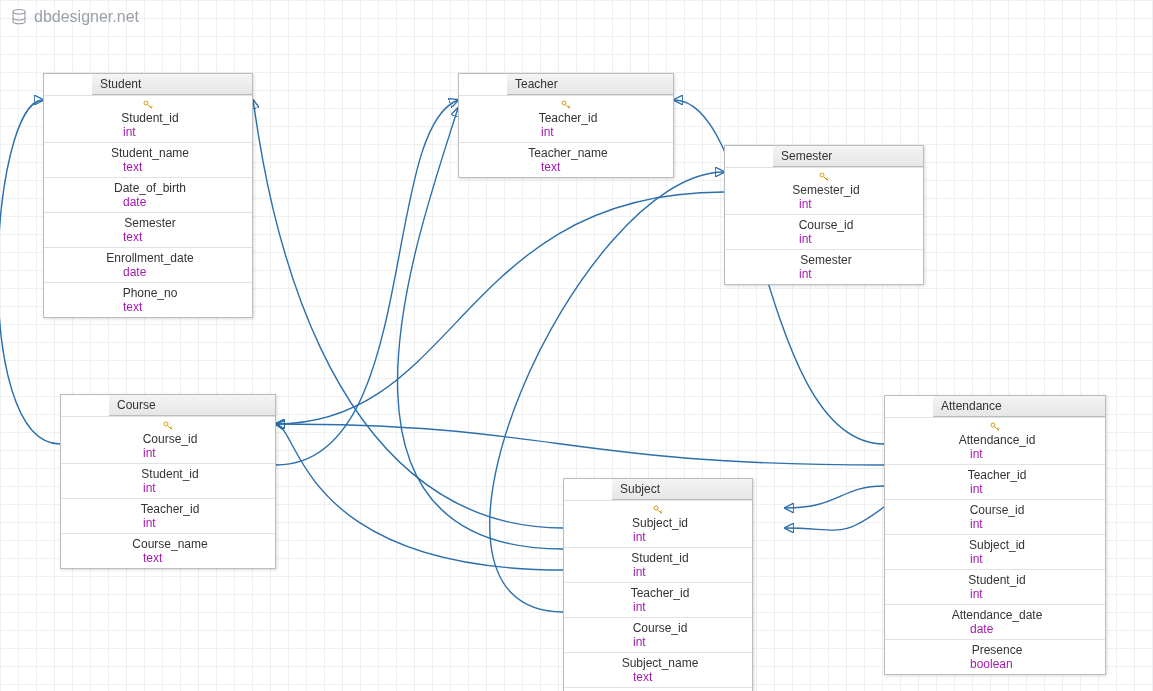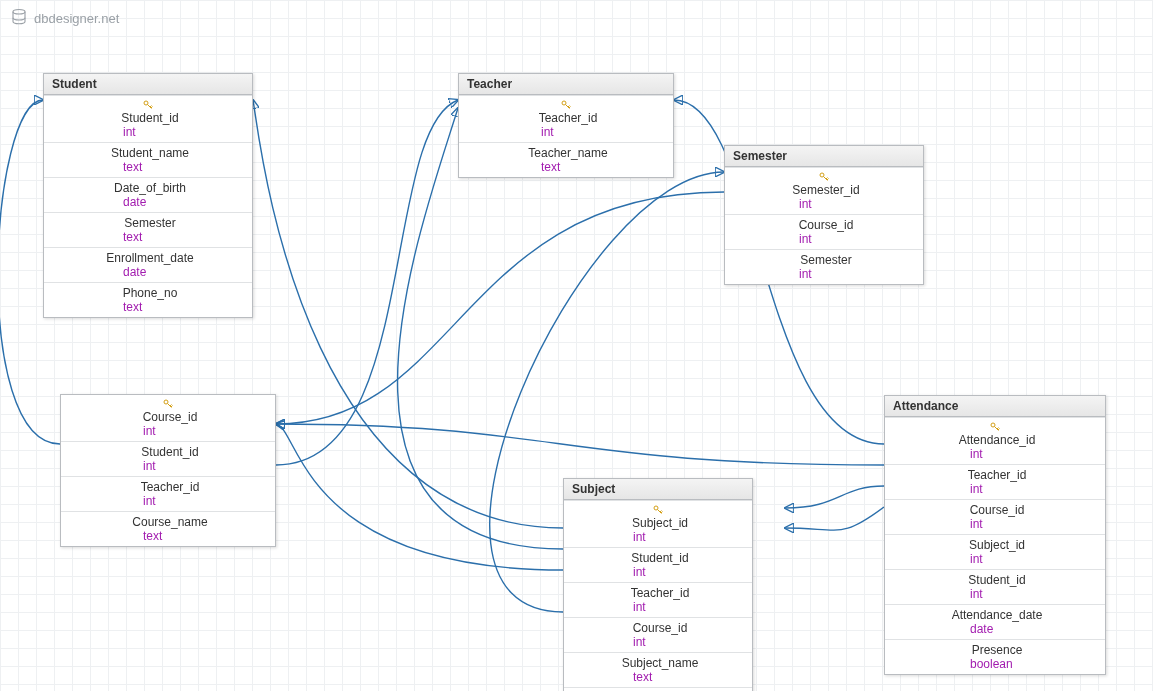--- a/index.html
+++ b/index.html
@@ -18,21 +18,21 @@
     background-image:
       linear-gradient(to right, #eef0f2 1px, transparent 1px),
       linear-gradient(to bottom, #eef0f2 1px, transparent 1px);
     background-size: 18px 18px;
   }
   .brand {
     position: absolute;
     top: 8px; left: 10px;
     display: flex; align-items: flex-end;
     color: #9aa0a6;
-    font-size: 13px;
+    font-size: 16px;
   }
   .brand svg { margin-right: 6px; }
   svg.connectors {
     position: absolute; left: 0; top: 0;
     width: 1153px; height: 691px;
     pointer-events: none;
   }
   svg.connectors path {
     fill: none;
     stroke: #2b6fab;
@@ -41,22 +41,23 @@
   .tbl {
     position: absolute;
     background: #fff;
     border: 1px solid #b9bcc0;
     box-shadow: 1px 1px 3px rgba(0,0,0,0.15);
   }
   .tbl-head {
     background: linear-gradient(#f4f4f4,#e6e6e6);
     border-bottom: 1px solid #b9bcc0;
     padding: 3px 8px;
-    font-weight: bold;
+    font-weight: normal;
     color: #333;
+    margin-left: 48px;
   }
   .tbl-row {
     display: flex;
     align-items: center;
     border-top: 1px solid #e0e2e4;
     padding: 3px 6px 3px 6px;
     min-height: 20px;
     flex-direction: column;
   }
   .tbl-row:first-of-type { border-top: none; }
@@ -186,20 +187,21 @@
           <span class="col-name">Course_id</span>
           <span class="col-type">int</span>
         </div>
         <div class="tbl-row">
           <span class="key-cell"></span>
           <span class="col-name">Semester</span>
           <span class="col-type">int</span>
         </div>
       </div>
       <div class="tbl" style="left: 60px; top: 394px; width: 216px;">
+        <div class="tbl-head">Course</div>
         <div class="tbl-row">
           <span class="key-cell">
             <svg width="12" height="12" viewBox="0 0 24 24">
               <circle cx="8" cy="8" r="4" fill="none" stroke="#d4a017" stroke-width="2"></circle>
               <path d="M11 11 L19 19 M16 16 L19 13 M18 18 L21 15" stroke="#d4a017" stroke-width="2" fill="none"></path>
             </svg>
           </span>
           <span class="col-name">Course_id</span>
           <span class="col-type">int</span>
         </div>

